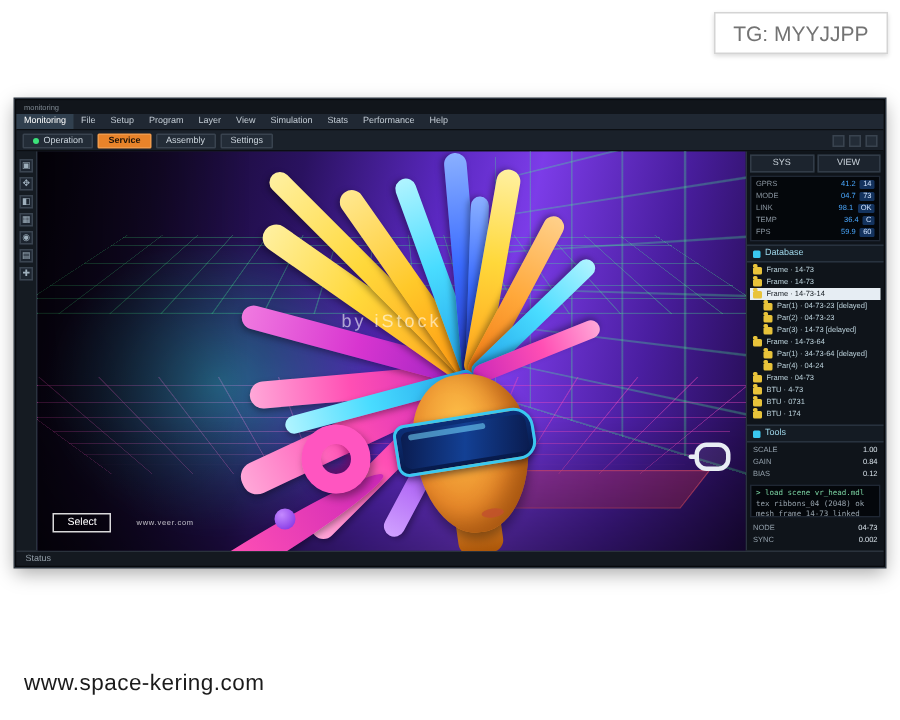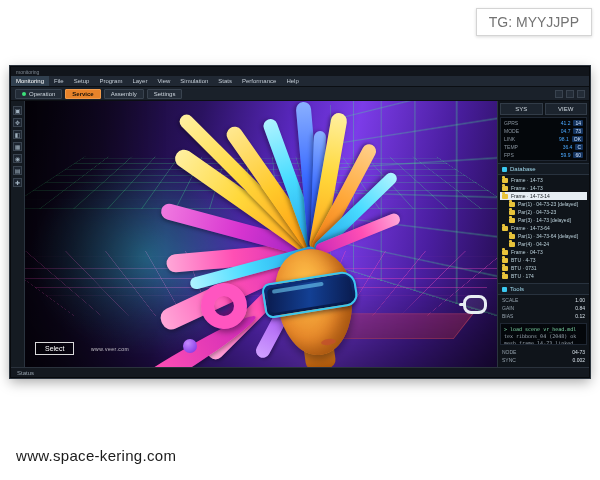--- a/index.html
+++ b/index.html
@@ -316,20 +316,21 @@
       <div class="neck"></div>
       <div class="head"></div>
       <div class="lips"></div>
       <div class="goggles">
         <div class="lens"></div>
         <div class="glare"></div>
       </div>
       <div class="hmd"></div>
 
       <div class="wm">
+        <div class="wm-sub">by iStock</div>
       </div>
 
       <div class="select-btn">Select</div>
       <div class="vp-hint">www.veer.com</div>
     </div>
 
     <div class="rp">
 
       <div class="rp-tabs">
         <span class="rp-tab">SYS</span>

